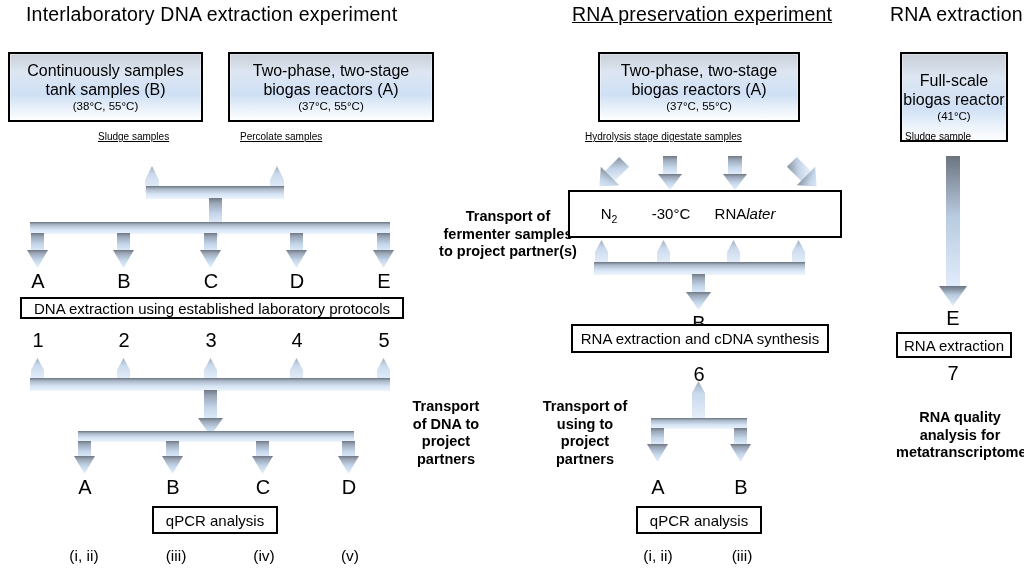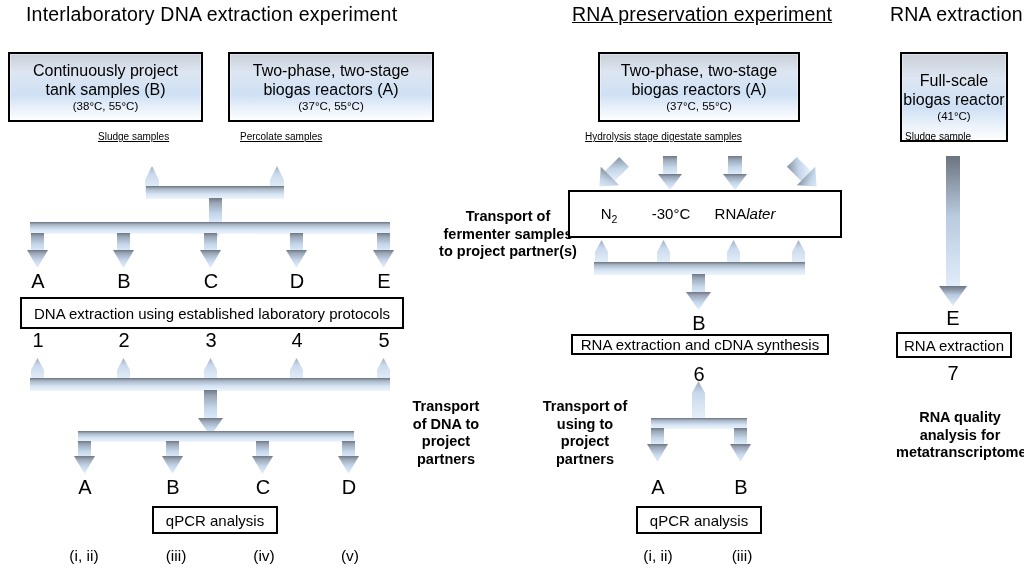--- a/index.html
+++ b/index.html
@@ -177,41 +177,41 @@
     <rect x="946" y="156" width="14" height="134" fill="url(#gTall)"></rect>
     <polygon points="939,286 953,306 967,286" fill="url(#gTall)"></polygon>
   </g>
 </svg>
 
 <div class="abs col-title" style="left:26px;top:3px;">Interlaboratory  DNA extraction  experiment</div>
 <div class="abs col-title" style="left:572px;top:3px;text-decoration:underline;">RNA preservation  experiment</div>
 <div class="abs col-title" style="left:890px;top:3px;">RNA extraction</div>
 
 <div class="abs rbox" style="left:8px;top:52px;width:195px;height:70px;">
-  <div class="l1">Continuously project</div>
+  <div class="l1">Continuously samples</div>
   <div class="l1">tank samples (B)</div>
   <div class="l2">(38°C, 55°C)</div>
 </div>
 
 <div class="abs rbox" style="left:228px;top:52px;width:206px;height:70px;">
   <div class="l1">Two-phase, two-stage</div>
   <div class="l1">biogas reactors (A)</div>
   <div class="l2">(37°C, 55°C)</div>
 </div>
 
 <div class="abs ulab" style="left:98px;top:131px;">Sludge samples</div>
 <div class="abs ulab" style="left:240px;top:131px;">Percolate samples</div>
 
 <div class="abs letter ctr" style="left:23px;top:271px;width:30px;">A</div>
 <div class="abs letter ctr" style="left:109px;top:271px;width:30px;">B</div>
 <div class="abs letter ctr" style="left:196px;top:271px;width:30px;">C</div>
 <div class="abs letter ctr" style="left:282px;top:271px;width:30px;">D</div>
 <div class="abs letter ctr" style="left:369px;top:271px;width:30px;">E</div>
 
-<div class="abs wbox" style="left:20px;top:297px;width:384px;height:32px;">DNA extraction using established laboratory protocols</div>
+<div class="abs wbox" style="left:20px;top:297px;width:384px;height:22px;">DNA extraction using established laboratory protocols</div>
 
 <div class="abs letter ctr" style="left:23px;top:330px;width:30px;">1</div>
 <div class="abs letter ctr" style="left:109px;top:330px;width:30px;">2</div>
 <div class="abs letter ctr" style="left:196px;top:330px;width:30px;">3</div>
 <div class="abs letter ctr" style="left:282px;top:330px;width:30px;">4</div>
 <div class="abs letter ctr" style="left:369px;top:330px;width:30px;">5</div>
 
 <div class="abs letter ctr" style="left:70px;top:477px;width:30px;">A</div>
 <div class="abs letter ctr" style="left:158px;top:477px;width:30px;">B</div>
 <div class="abs letter ctr" style="left:248px;top:477px;width:30px;">C</div>
@@ -246,21 +246,21 @@
 </div>
 
 <div class="abs" style="left:568px;top:190px;width:274px;height:48px;box-sizing:border-box;border:2px solid #000;background:#fff;">
   <div class="pcell" style="left:8px;top:13px;width:62px;">N<sub>2</sub></div>
   <div class="pcell" style="left:70px;top:13px;width:62px;">-30°C</div>
   <div class="pcell" style="left:133px;top:13px;width:84px;">RNA<i>later</i></div>
 </div>
 
 <div class="abs letter ctr" style="left:684px;top:313px;width:30px;">B</div>
 
-<div class="abs wbox" style="left:571px;top:334px;width:258px;height:21px;">RNA extraction and cDNA synthesis</div>
+<div class="abs wbox" style="left:571px;top:324px;width:258px;height:29px;">RNA extraction and cDNA synthesis</div>
 
 <div class="abs letter ctr" style="left:684px;top:364px;width:30px;">6</div>
 
 <div class="abs bold-note ctr" style="left:535px;top:398px;width:100px;">
   <div>Transport of</div>
   <div>using to</div>
   <div>project</div>
   <div>partners</div>
 </div>
 

